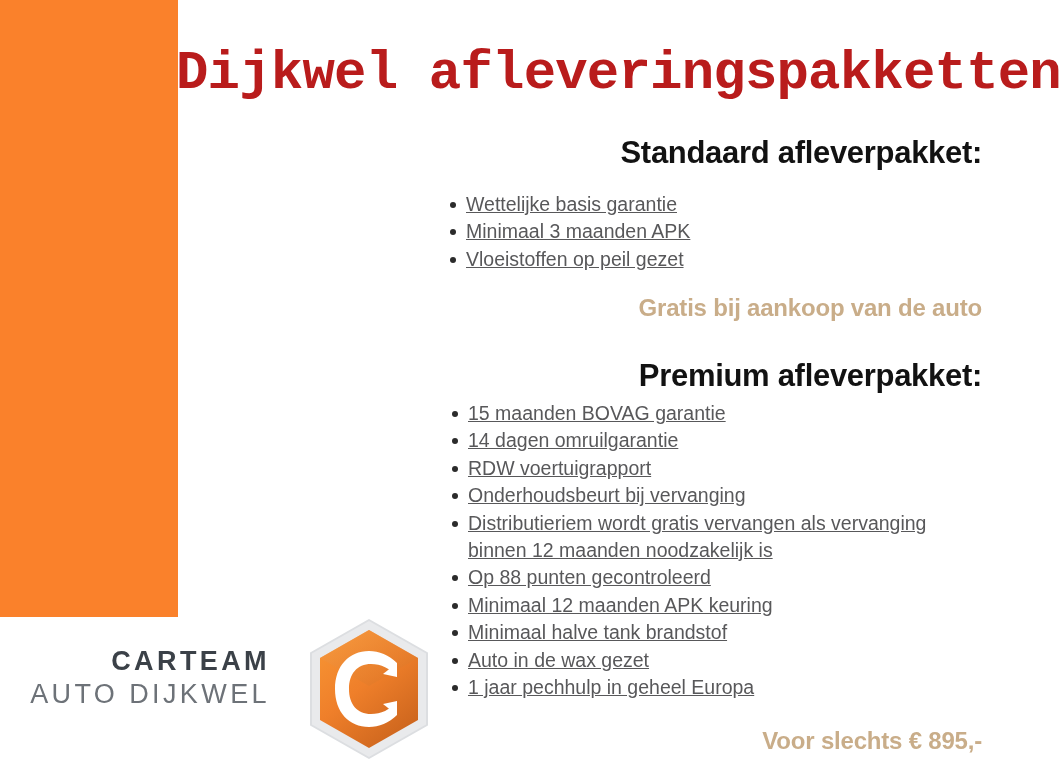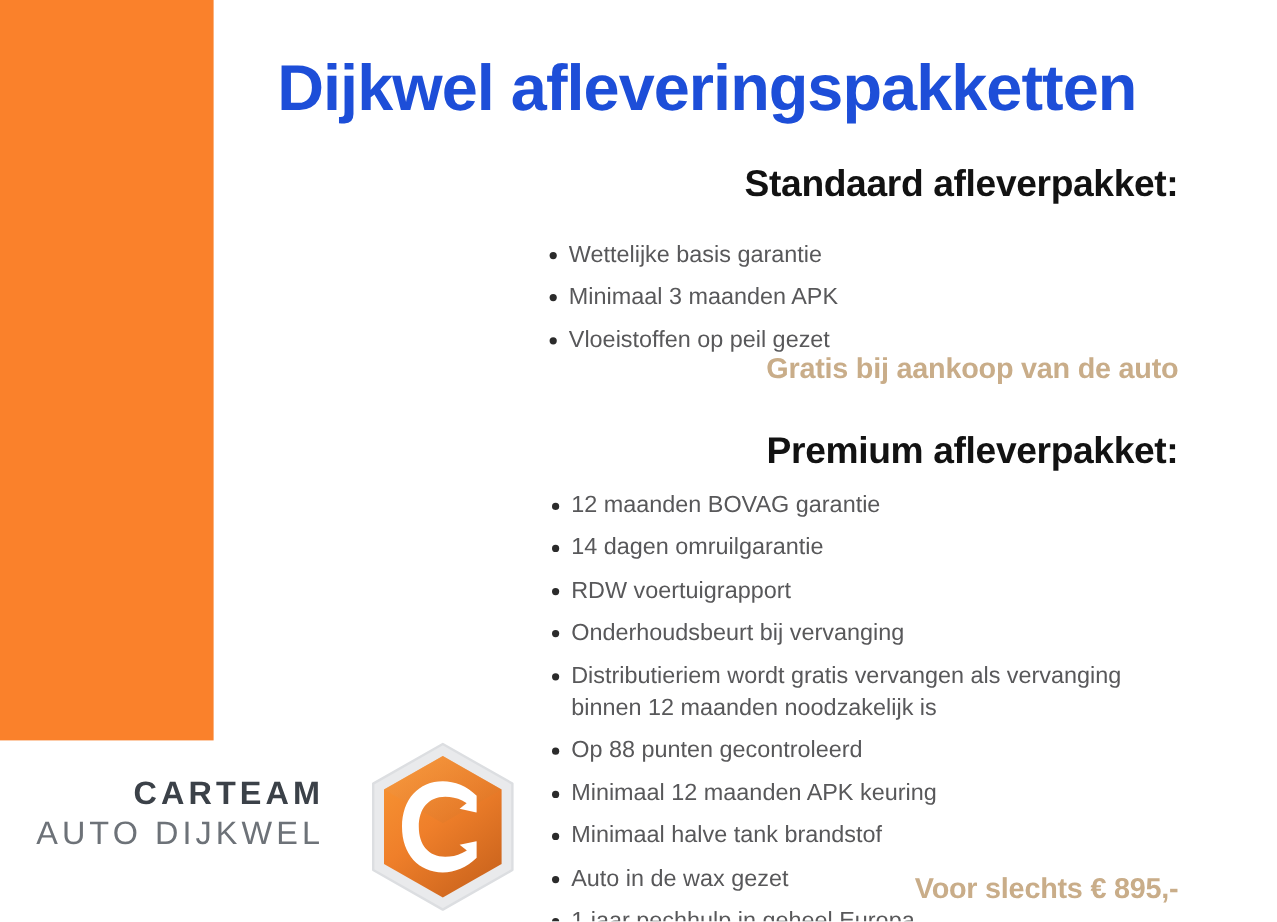--- a/index.html
+++ b/index.html
@@ -25,30 +25,30 @@
     left: 0;
     top: 0;
     width: 178px;
     height: 617px;
     background: #fa812b;
   }
 
   
   .main-title {
     position: absolute;
-    left: 188px;
+    left: 176px;
     top: 44px;
     width: 802px;
     text-align: center;
-    font-family: Liberation Sans, sans-serif;
+    font-family: Liberation Mono, monospace;
     font-weight: bold;
     font-size: 54px;
     line-height: 60px;
     letter-spacing: -0.8px;
-    color: #1d4ed8;
+    color: #b91c1c;
     white-space: nowrap;
   }
 
   
   .section-heading {
     position: absolute;
     right: 82px;
     font-family: "Liberation Sans", sans-serif;
     font-weight: bold;
     font-size: 31px;
@@ -68,21 +68,22 @@
     padding: 0;
     list-style: none;
     color: #58585a;
     font-family: "Liberation Sans", sans-serif;
     font-size: 19.5px;
     line-height: 27.4px;
   }
   .feature-list li {
     position: relative;
     padding-left: 20px;
-    margin: 8px;
+    margin: 0;
+    text-decoration: underline;
   }
   .feature-list li::before {
     content: "";
     position: absolute;
     left: 4px;
     top: 11px;
     width: 6px;
     height: 6px;
     border-radius: 50%;
     background: #2b2b2b;
@@ -170,21 +171,21 @@
     <li><span>Wettelijke basis garantie</span></li>
     <li><span>Minimaal 3 maanden APK</span></li>
     <li><span>Vloeistoffen op peil gezet</span></li>
   </ul>
 
   <div class="tan-line" id="free-tagline">Gratis bij aankoop van de auto</div>
 
   <div class="section-heading" id="premium-heading">Premium afleverpakket:</div>
 
   <ul class="feature-list" id="premium-list">
-    <li><span>12 maanden BOVAG garantie</span></li>
+    <li><span>15 maanden BOVAG garantie</span></li>
     <li><span>14 dagen omruilgarantie</span></li>
     <li><span>RDW voertuigrapport</span></li>
     <li><span>Onderhoudsbeurt bij vervanging</span></li>
     <li><span>Distributieriem wordt gratis vervangen als vervanging binnen 12 maanden noodzakelijk is</span></li>
     <li><span>Op 88 punten gecontroleerd</span></li>
     <li><span>Minimaal 12 maanden APK keuring</span></li>
     <li><span>Minimaal halve tank brandstof</span></li>
     <li>
       <span class="cont">Auto in de wax gezet</span>
     </li>

